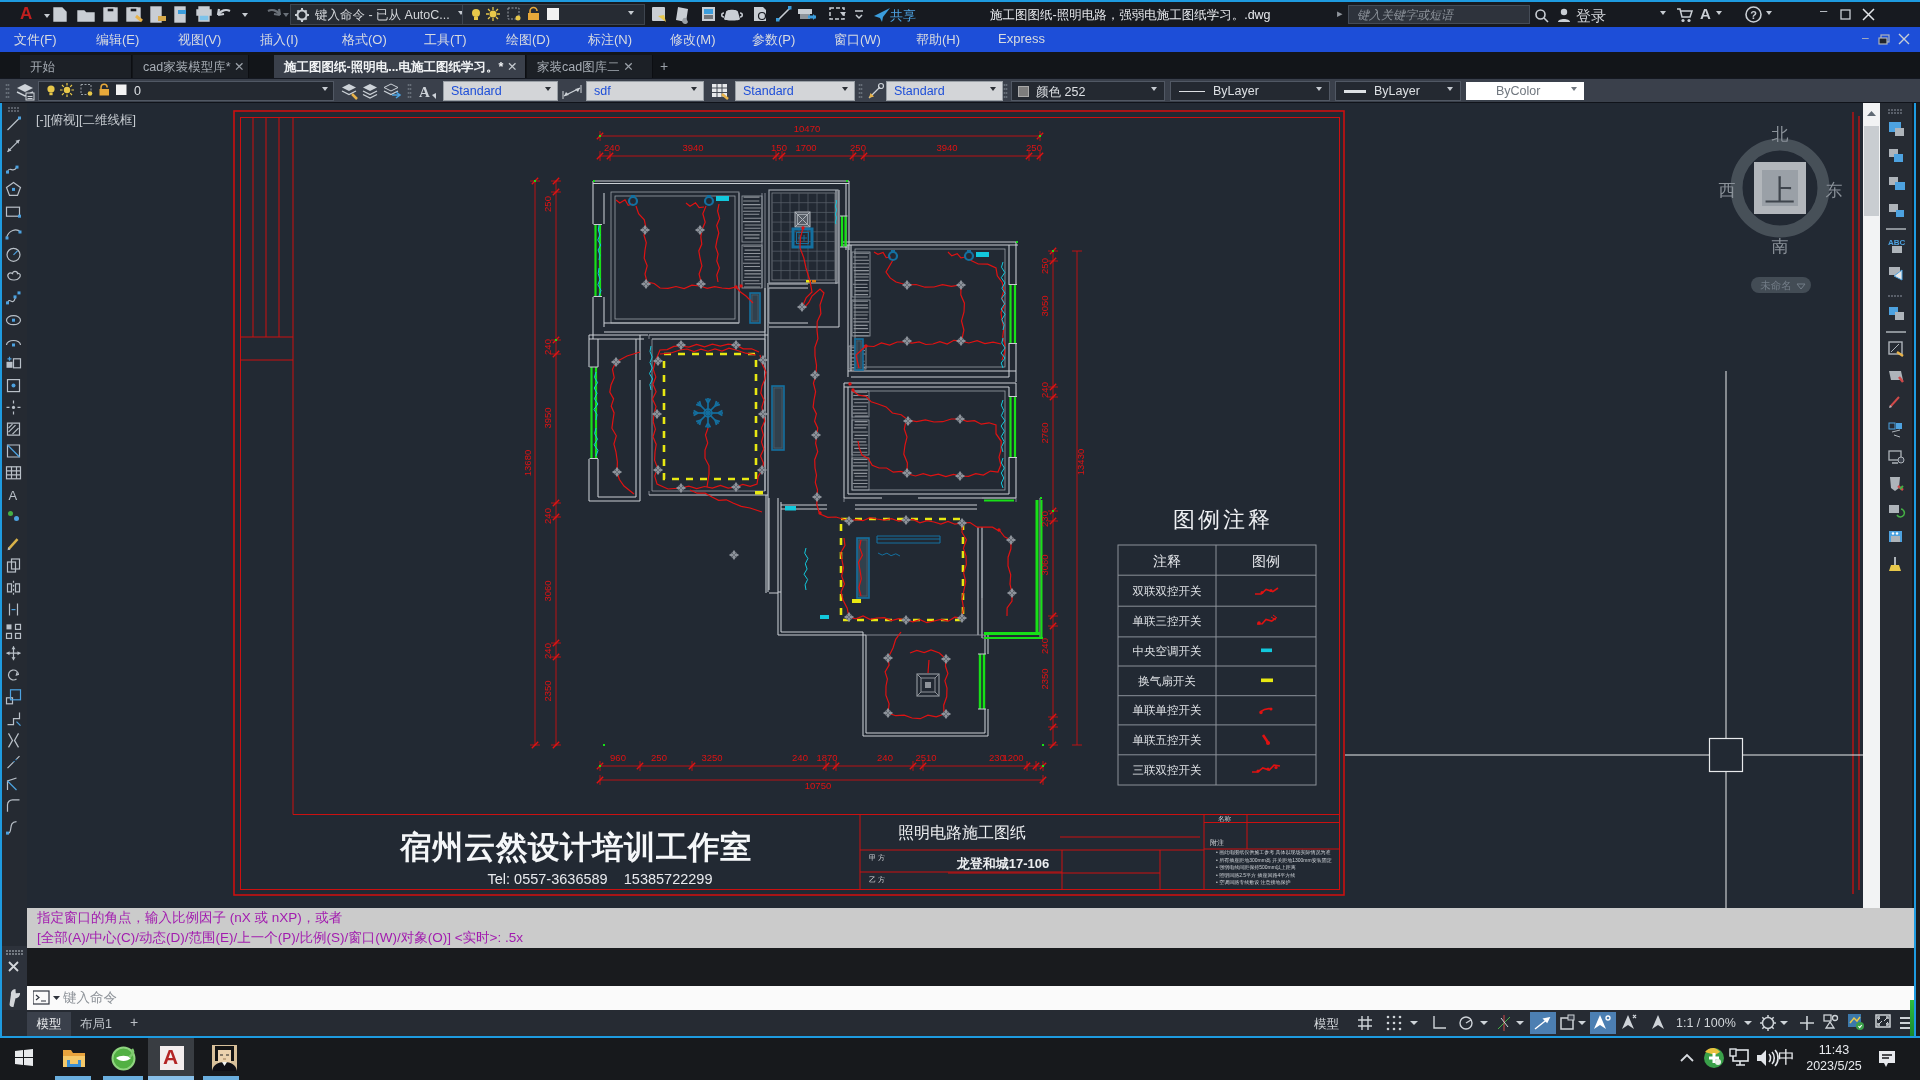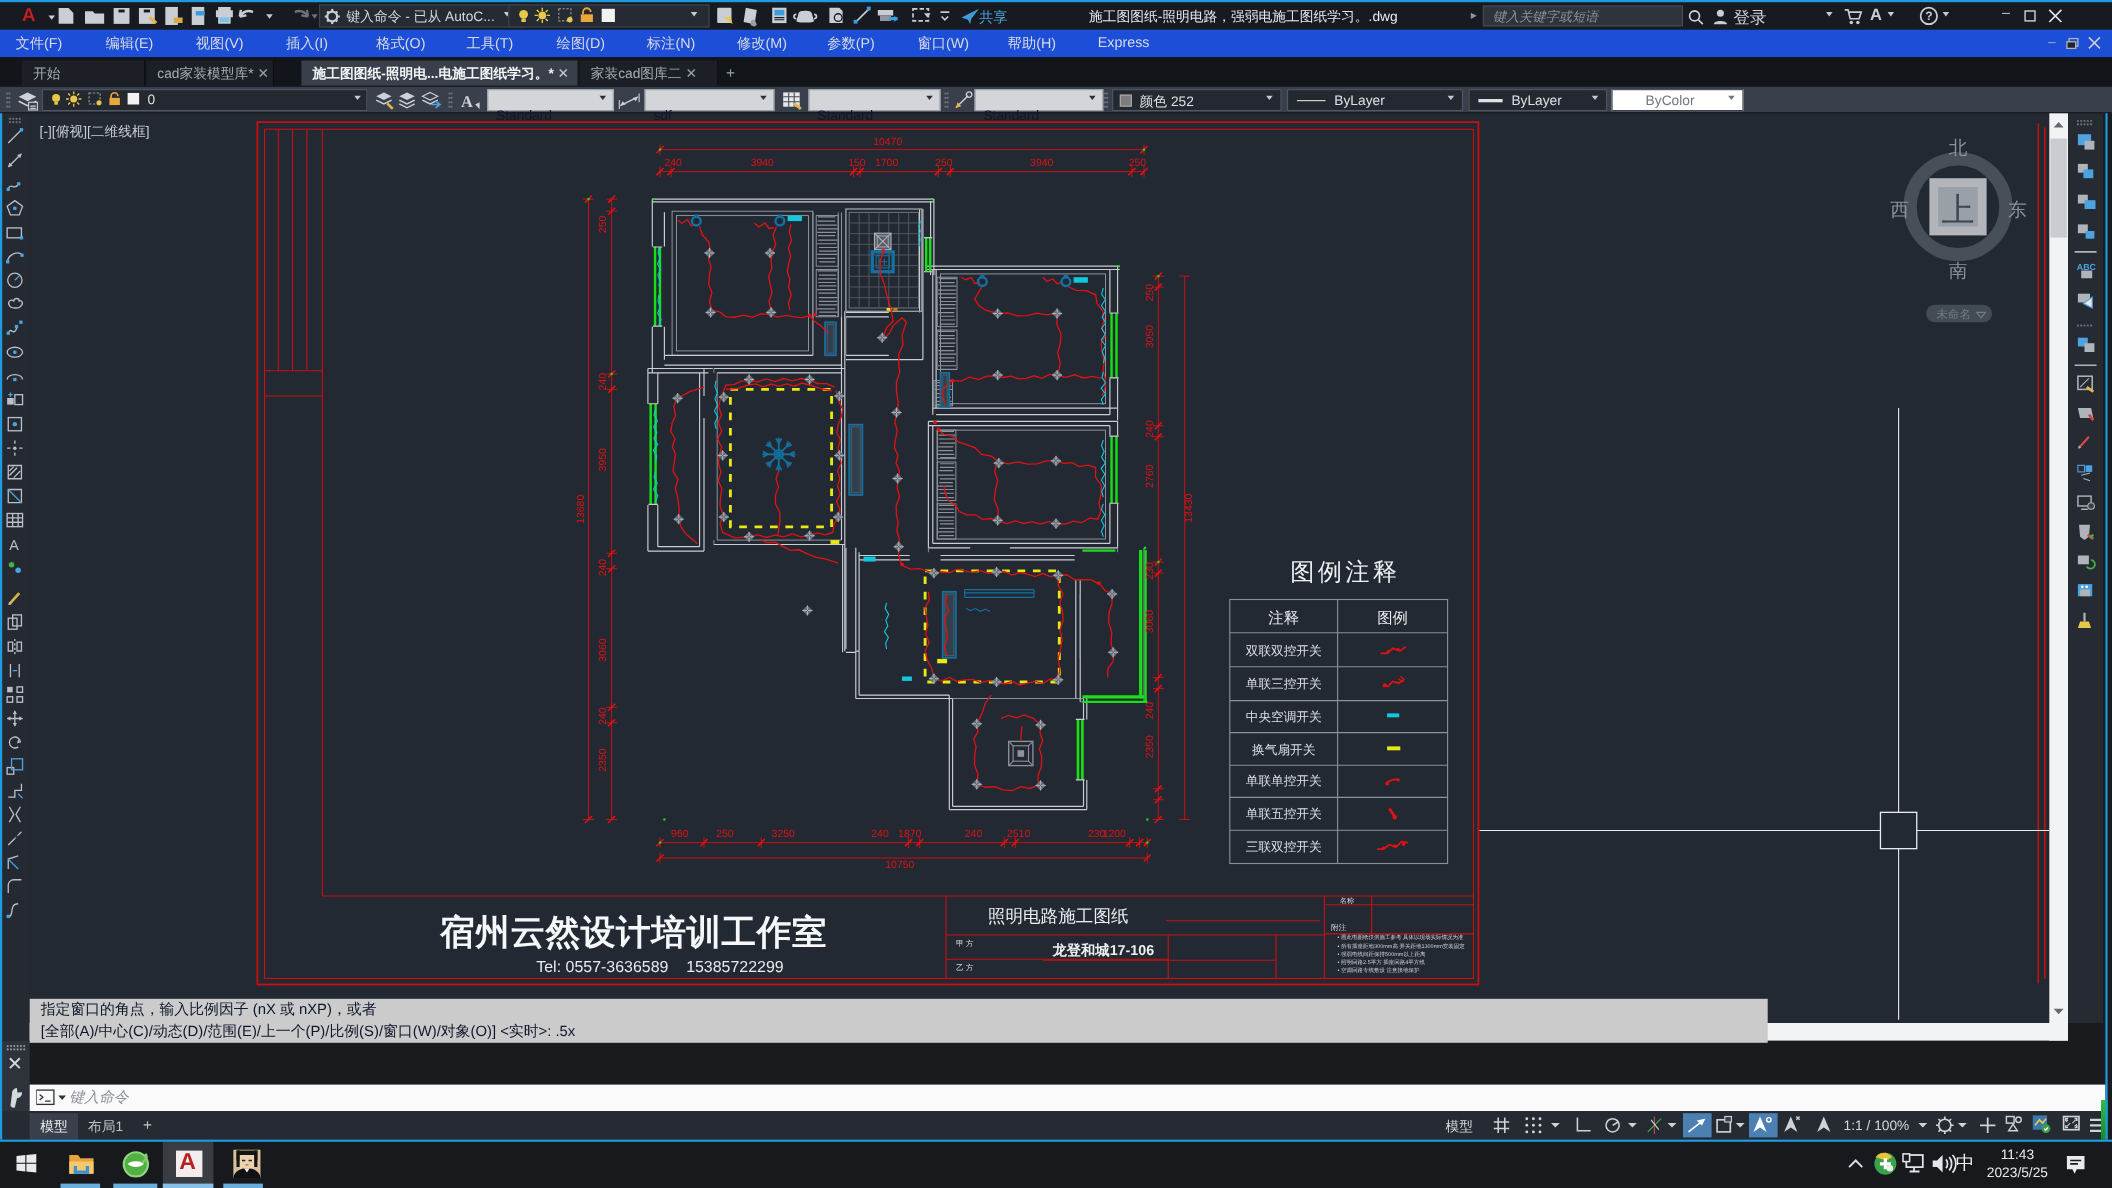--- a/index.html
+++ b/index.html
@@ -6,35 +6,35 @@
 #app{position:absolute;left:0;top:0;width:1920px;height:1080px}
 .abs{position:absolute}
 #topline{left:0;top:0;width:1920px;height:2px;background:#1e9be0}
 #titlebar{left:0;top:2px;width:1920px;height:25px;background:#171a20;color:#c9ced4}
 #menubar{left:0;top:27px;width:1920px;height:25px;background:#1d4ed8;color:#d8dbdf;font-size:13px}
 .mitem{position:absolute;top:4px}
 #tabbar{left:0;top:52px;width:1920px;height:26px;background:#121519}
 .tab{position:absolute;top:3px;height:23px;font-size:12.5px;color:#a7adb5;background:#1c2026;
  border-right:1px solid #0c0e12;text-align:left;padding:4px 8px 0 10px;white-space:nowrap;overflow:hidden}
 #toolrow{left:0;top:78px;width:1920px;height:25px;background:#3a404b;border-top:1px solid #141821;border-bottom:1px solid #10131a}
-.combo{position:absolute;top:2px;height:20px;background:#d3d5d8;color:#0f172a;font-size:12.5px;
- border:1px solid #9aa0a6;padding:16px 0 0 7px;white-space:nowrap}
+.combo{position:absolute;top:2px;height:20px;background:#d3d5d8;color:#1d4ed8;font-size:12.5px;
+ border:1px solid #9aa0a6;padding:2px 0 0 7px;white-space:nowrap}
 .dcombo{position:absolute;top:2px;height:20px;background:#242931;color:#dde0e4;font-size:12.5px;
  border:1px solid #515864;padding:2px 0 0 7px;white-space:nowrap}
 .car{position:absolute;top:8px;width:0;height:0;border-left:3.5px solid transparent;border-right:3.5px solid transparent;border-top:4.5px solid #2b2f35}
 .carw{border-top-color:#c6cbd1}
 #canvas{left:27px;top:103px;width:1836px;height:827px;background:#222933}
 #leftstrip{left:0;top:103px;width:27px;height:843px;background:#252a32}
 #lblue{left:0;top:103px;width:2px;height:933px;background:#1e9be0}
 #rblue{left:1914px;top:103px;width:2px;height:933px;background:#1e9be0}
 #vscroll{left:1863px;top:103px;width:17px;height:827px;background:#f2f3f4}
 #rightstrip{left:1880px;top:103px;width:32px;height:827px;background:#262b33}
 #hscroll{left:27px;top:930px;width:1853px;height:16px;background:#f2f3f4}
-#cmdrow1{left:27px;top:908px;width:1580px;height:40px;background:#cbcbcb;color:#0f172a;font-size:13.5px;line-height:20px;padding:0 0 0 10px}
-#cmdrow2{left:27px;top:986px;width:1887px;height:24px;background:#fafafa;color:#8d9298;font-size:13.5px;font-style:italic;padding:3px 0 0 36px}
+#cmdrow1{left:27px;top:908px;width:1887px;height:40px;background:#cbcbcb;color:#a21caf;font-size:13.5px;line-height:20px;padding:0 0 0 10px}
+#cmdrow2{left:27px;top:986px;width:1887px;height:24px;background:#fafafa;color:#8d9298;font-size:13.5px;padding:3px 0 0 36px}
 #cmdstrip{left:2px;top:946px;width:25px;height:64px;background:#2d323b}
 #statusbar{left:2px;top:1010px;width:1912px;height:26px;background:#262b33;color:#c7ccd2;font-size:12.5px}
 #bblue{left:0;top:1036px;width:1920px;height:2px;background:#1e9be0}
 #taskbar{left:0;top:1038px;width:1920px;height:42px;background:#17191c}
 </style></head><body>
 <div id="app">
     <div id="canvas" class="abs"></div>
     <div id="leftstrip" class="abs"></div>
     <div id="rightstrip" class="abs"></div>
     <svg class="abs" style="left:27px;top:103px" width="1836" height="827" viewBox="27 103 1836 827" font-family="Liberation Sans, sans-serif">

